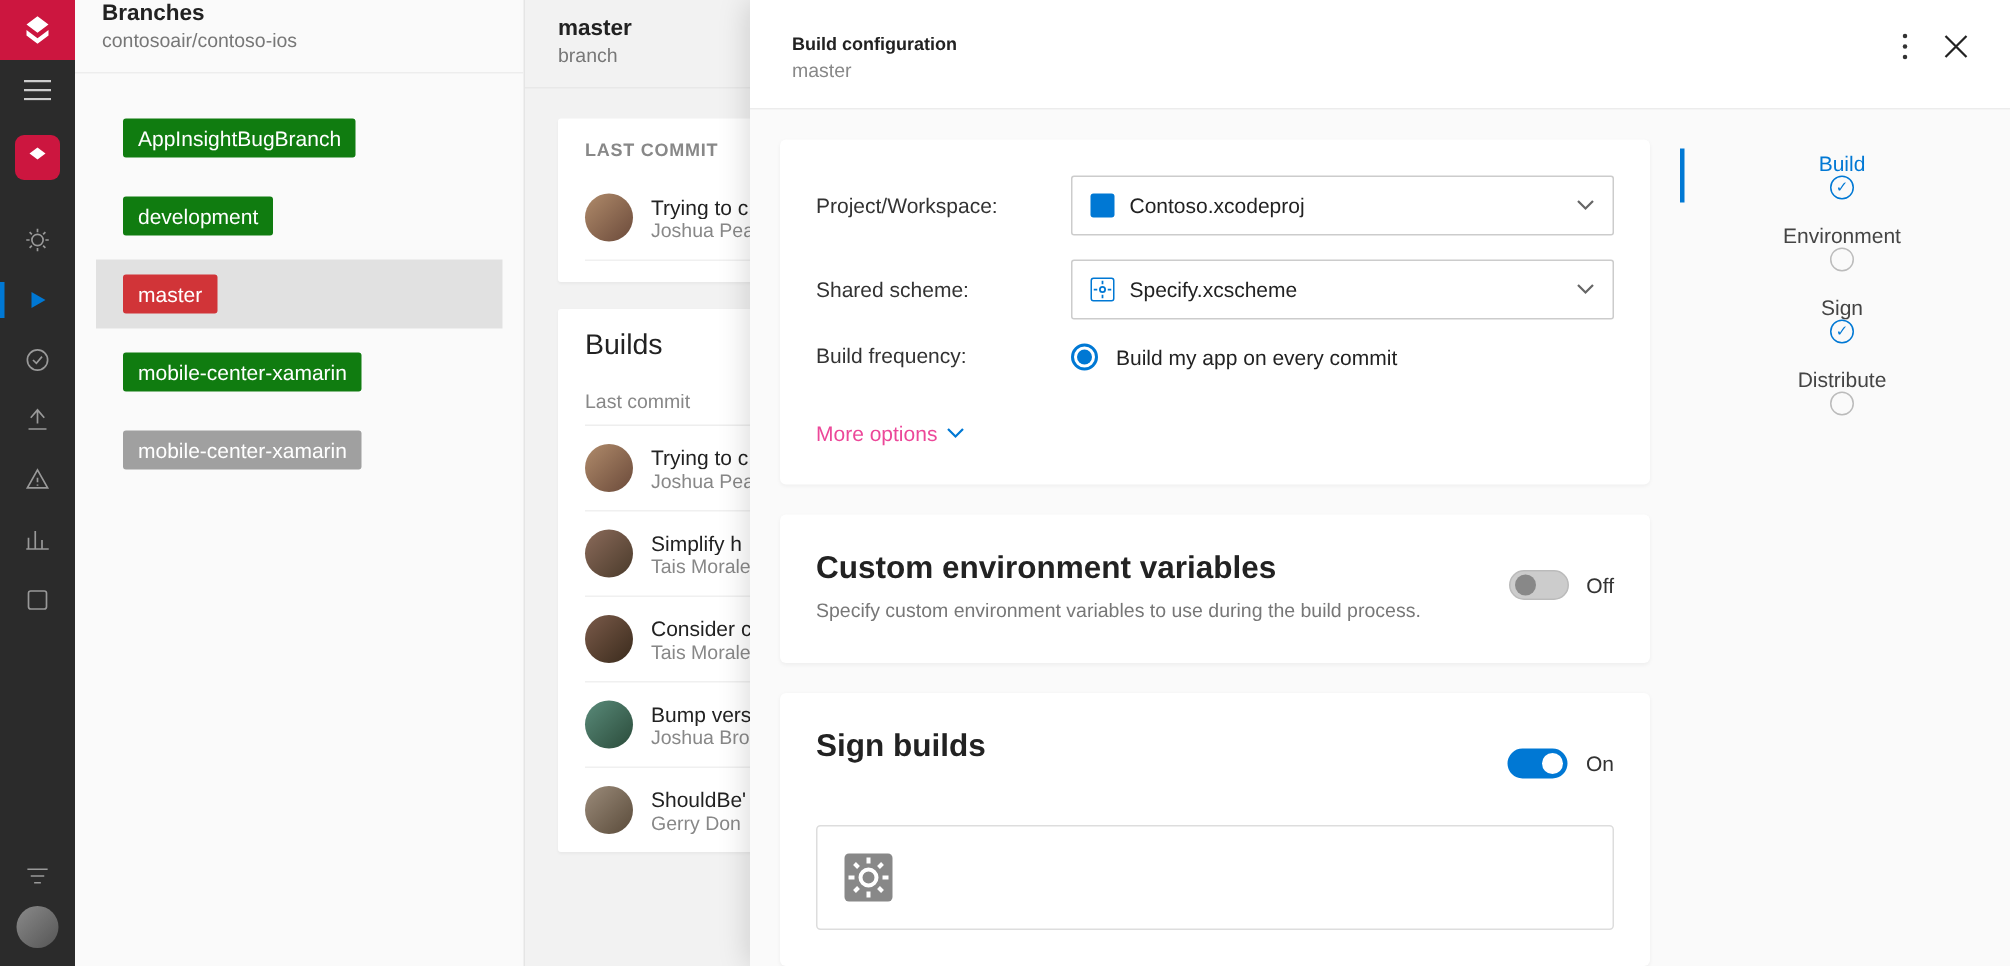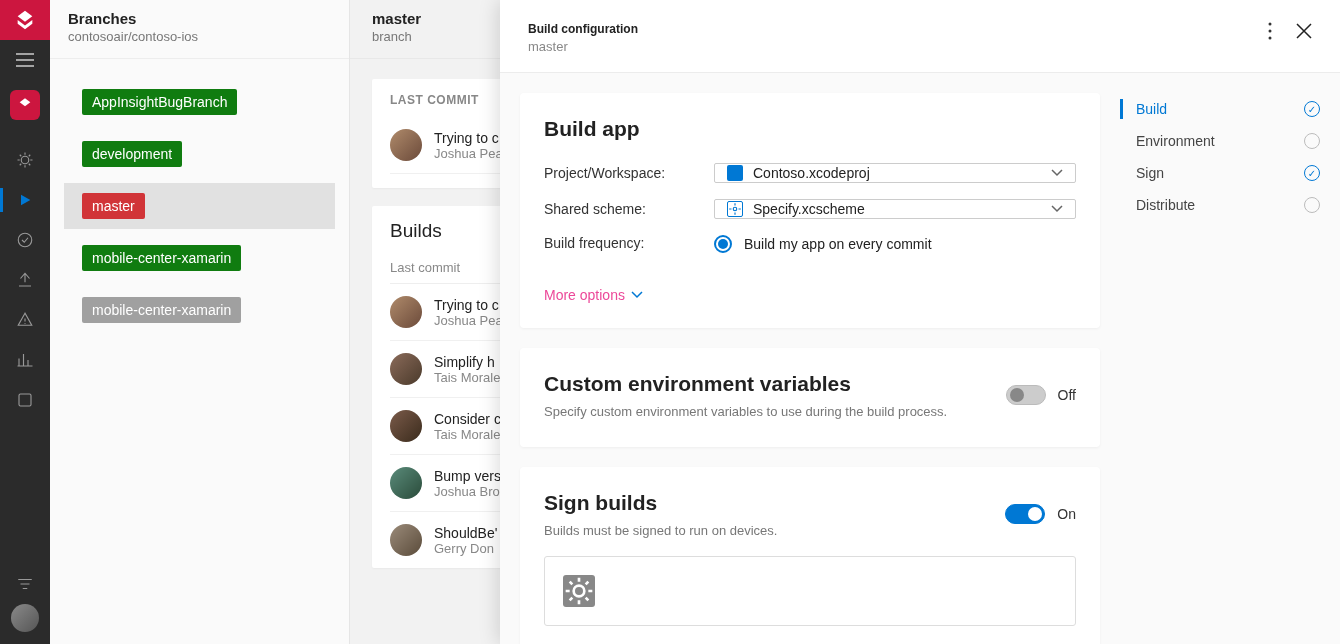--- a/index.html
+++ b/index.html
@@ -11,21 +11,21 @@
 .iconbar .hamburger { width: 50px; height: 40px; display: flex; align-items: center; justify-content: center; cursor: pointer; }
 .iconbar .app-icon { width: 30px; height: 30px; border-radius: 6px; background: #cc163f; margin: 10px 0 20px; display: flex; align-items: center; justify-content: center; }
 .iconbar .nav-icon { width: 50px; height: 40px; display: flex; align-items: center; justify-content: center; cursor: pointer; color: #999; position: relative; }
 .iconbar .nav-icon.active::before { content: ''; position: absolute; left: 0; top: 8px; bottom: 8px; width: 3px; background: #0078d4; }
 .iconbar .nav-icon.active { color: #0078d4; }
 .iconbar .spacer { flex: 1; }
 .iconbar .avatar-small { width: 28px; height: 28px; border-radius: 50%; background: linear-gradient(135deg, #8a8a8a, #555); margin-bottom: 12px; }
 
 
 .branches-col { width: 300px; background: #fafafa; border-right: 1px solid #e5e5e5; }
-.branches-col .header { padding: 10px 18px 14px; border-bottom: 1px solid #ededed; }
+.branches-col .header { padding: 0 18px 14px; border-bottom: 1px solid #ededed; }
 .branches-col .header h2 { font-size: 15px; font-weight: 600; color: #222; }
 .branches-col .header .sub { font-size: 13px; color: #777; margin-top: 2px; }
 .branch-list { padding: 24px 32px; }
 .branch-tag { display: inline-block; padding: 5px 10px; background: #107c10; color: #fff; font-size: 14px; border-radius: 2px; margin-bottom: 14px; cursor: pointer; }
 .branch-tag.grey { background: #a0a0a0; }
 .branch-tag.red { background: #d13438; }
 .branch-item { padding: 6px 0; }
 .branch-item.selected { background: #e1e1e1; margin: -4px -18px 10px; padding: 10px 18px; }
 .branch-item.selected .branch-tag { margin-bottom: 0; background: #d13438; }
 
@@ -60,21 +60,21 @@
 .panel-body { flex: 1; overflow-y: auto; padding: 20px; display: flex; gap: 20px; }
 .panel-content { flex: 1; }
 .panel-side { width: 200px; }
 
 .config-card { background: #fff; border-radius: 4px; padding: 24px 24px; margin-bottom: 20px; box-shadow: 0 1px 3px rgba(0,0,0,0.05); }
 .config-card h2 { font-size: 21px; font-weight: 600; color: #222; margin-bottom: 22px; }
 .config-card .desc { font-size: 13px; color: #777; margin-top: -14px; margin-bottom: 4px; }
 .form-row { display: flex; align-items: center; margin-bottom: 16px; }
 .form-row .flabel { width: 170px; font-size: 14px; color: #333; }
 .form-row .fcontrol { flex: 1; }
-.select-box { border: 1px solid #ccc; border-radius: 2px; height: 20px; display: flex; align-items: center; padding: 0 12px; gap: 10px; cursor: pointer; background: #fff; position: relative; }
+.select-box { border: 1px solid #ccc; border-radius: 2px; height: 40px; display: flex; align-items: center; padding: 0 12px; gap: 10px; cursor: pointer; background: #fff; position: relative; }
 .select-box .sicon { width: 16px; height: 16px; background: #0078d4; border-radius: 2px; flex-shrink: 0; }
 .select-box .sicon.gear { background: #fff; border: 1px solid #0078d4; }
 .select-box .stext { flex: 1; font-size: 14px; color: #222; }
 .select-box .chev { color: #666; }
 .radio-row { display: flex; align-items: center; gap: 12px; margin-bottom: 12px; cursor: pointer; }
 .radio-row .radio { width: 18px; height: 18px; border-radius: 50%; border: 2px solid #999; display: flex; align-items: center; justify-content: center; }
 .radio-row .radio.checked { border-color: #0078d4; }
 .radio-row .radio.checked::after { content: ''; width: 10px; height: 10px; border-radius: 50%; background: #0078d4; }
 .radio-row .rlabel { font-size: 14px; color: #222; }
 .more-link { color: #ec4899; font-size: 14px; cursor: pointer; display: inline-flex; align-items: center; gap: 6px; margin-top: 6px; }
@@ -84,21 +84,21 @@
 .toggle { width: 40px; height: 20px; border-radius: 10px; background: #ccc; position: relative; cursor: pointer; border: 1px solid #bbb; }
 .toggle::after { content: ''; position: absolute; width: 14px; height: 14px; border-radius: 50%; background: #888; top: 2px; left: 3px; transition: 0.2s; }
 .toggle.on { background: #0078d4; border-color: #0078d4; }
 .toggle.on::after { left: 22px; background: #fff; }
 .toggle-label { font-size: 14px; color: #333; }
 
 .prov-box { margin-top: 18px; border: 1px solid #ddd; border-radius: 3px; padding: 18px; display: flex; align-items: center; gap: 18px; }
 .prov-box .gicon { width: 32px; height: 32px; background: #888; border-radius: 3px; }
 
 
-.side-item { display: flex; align-items: center; justify-content: space-between; padding: 8px 0 8px 16px; font-size: 14px; color: #444; cursor: pointer; position: relative; }
+.side-item { display: flex; align-items: center; justify-content: space-between; padding: 8px 0 8px 16px; font-size: 14px; color: #444; cursor: pointer; position: relative; flex-direction: column; }
 .side-item.active { color: #0078d4; font-weight: 400; }
 .side-item.active::before { content: ''; position: absolute; left: 0; top: 6px; bottom: 6px; width: 3px; background: #0078d4; }
 .side-item .status-circle { width: 16px; height: 16px; border-radius: 50%; border: 1.5px solid #bbb; }
 .side-item .status-circle.done { border-color: #0078d4; display: flex; align-items: center; justify-content: center; }
 .side-item .status-circle.done::after { content: '✓'; font-size: 10px; color: #0078d4; }
 
 svg { display: block; }
 </style>
 </head>
 <body>
@@ -257,21 +257,20 @@
               <path stroke="#222" stroke-width="1.5" d="M1 1l14 14M15 1L1 15"></path>
             </svg>
         </div>
       </div>
     </div>
 
     <div class="panel-body">
       <div class="panel-content">
 
         <div class="config-card">
-          <h2>Build app</h2>
 
           <div class="form-row">
             <div class="flabel">Project/Workspace:</div>
             <div class="fcontrol">
               <div class="select-box">
                 <div class="sicon"></div>
                 <div class="stext">Contoso.xcodeproj</div>
                 <div class="chev">
                   <svg width="12" height="8" viewBox="0 0 12 8">
                       <path stroke="#666" stroke-width="1.5" fill="none" d="M1 1l5 5 5-5"></path>
@@ -331,21 +330,20 @@
         </div>
 
         <div class="config-card">
           <div class="card-head">
             <h2>Sign builds</h2>
             <div class="toggle-wrap">
               <div class="toggle on"></div>
               <div class="toggle-label">On</div>
             </div>
           </div>
-          <div class="desc">Builds must be signed to run on devices.</div>
           <div class="prov-box">
             <div class="gicon">
               <svg width="32" height="32" viewBox="0 0 24 24">
                   <circle cx="12" cy="12" r="4" fill="none" stroke="#fff" stroke-width="2"></circle>
                   <path stroke="#fff" stroke-width="2" d="M12 2v3M12 19v3M2 12h3M19 12h3M5 5l2 2M17 17l2 2M5 19l2-2M17 7l2-2"></path>
                 </svg>
             </div>
 
           </div>
         </div>

